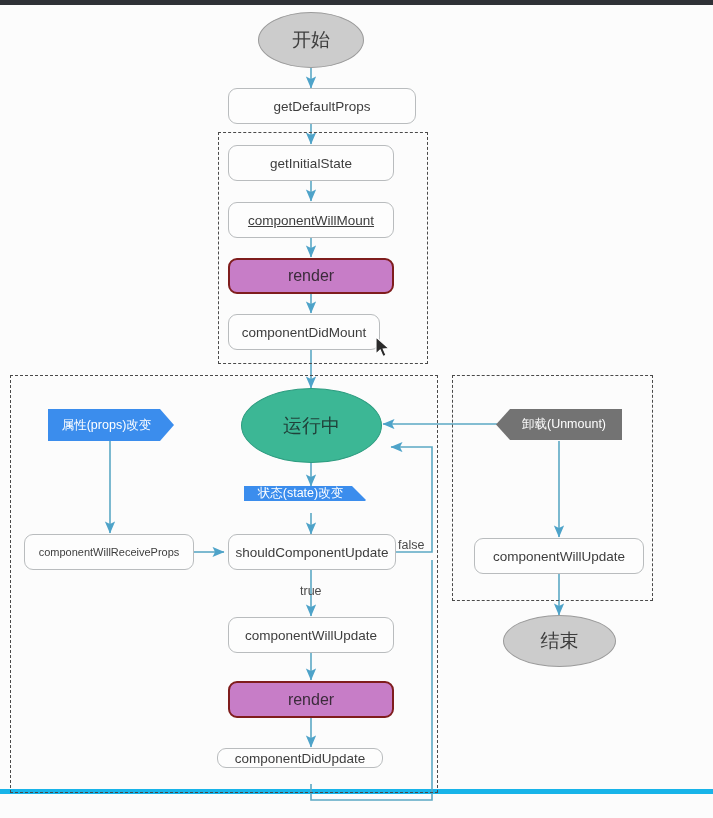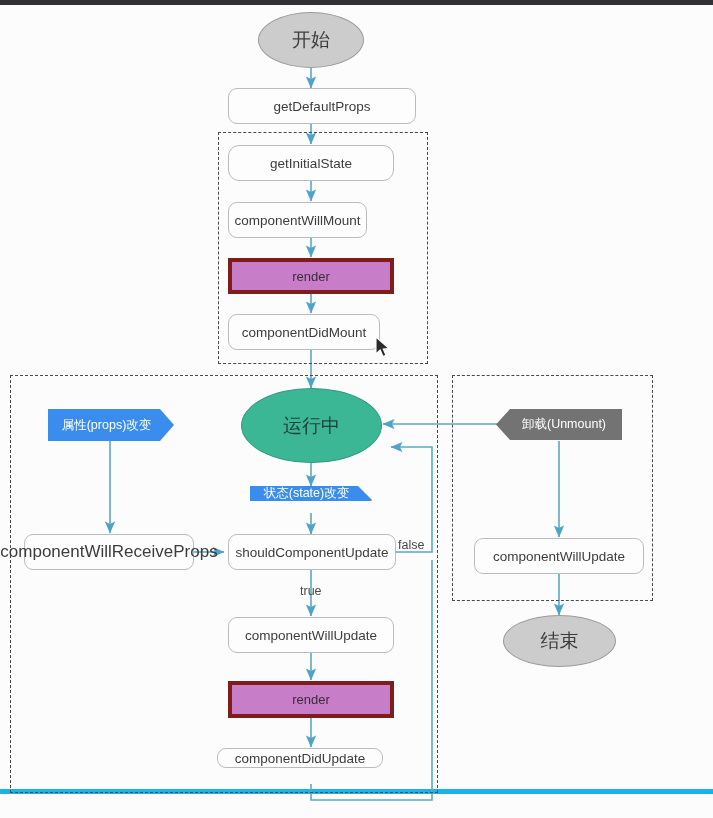--- a/index.html
+++ b/index.html
@@ -5,21 +5,21 @@
   html,body{margin:0;padding:0;background:#ffffff;}
   body{font-family:"Liberation Sans","DejaVu Sans",sans-serif;}
   #stage{position:relative;width:713px;height:818px;overflow:hidden;background:#fcfcfc;}
   #topbar{position:absolute;left:0;top:0;width:713px;height:5px;background:#2f3136;}
   #bottombar{position:absolute;left:0;top:789px;width:713px;height:5px;background:#18b4e9;}
   #canvas{position:absolute;left:0;top:0;width:713px;height:818px;}
 
   .node{position:absolute;box-sizing:border-box;display:flex;align-items:center;
         justify-content:center;text-align:center;color:#3d3d3d;}
   .rbox{border:1px solid #b9bcbe;border-radius:9px;background:#fdfdfd;font-size:13.5px;}
-  .render{border:4px solid #7f1d1d;border-radius:0;font-size:13px;color:#3b2b3b;}
+  .render{border:2px solid #7f1d1d;border-radius:9px;font-size:16px;color:#3b2b3b;}
   .ellipse{border-radius:50%;font-size:19px;}
   .startend{border:1px solid #9b9b9b;}
   .running{border:1px solid #2e9c80;color:#20413a;}
   .chev{font-size:12.5px;color:#ffffff;display:flex;align-items:center;justify-content:center;}
   .edgelabel{position:absolute;font-size:12.5px;color:#4a4a4a;background:transparent;}
   .container{position:absolute;box-sizing:border-box;border:1px dashed #4a4a4a;background:transparent;}
   #cursor{position:absolute;pointer-events:none;}
 </style>
 </head>
 <body>
@@ -82,25 +82,25 @@
   <div class="container" style="left:452px;top:375px;width:201px;height:226px;"></div>
 
   <div class="node ellipse startend" style="left:258px;top:12px;width:106px;height:56px;background:#cccccc;">
     <span>开始</span>
   </div>
 
   <div class="node rbox" style="left:228px;top:88px;width:188px;height:36px;">
     <span>getDefaultProps</span>
   </div>
 
-  <div class="node rbox" style="left:228px;top:145px;width:166px;height:36px;border-radius:11px;">
+  <div class="node rbox" style="left:228px;top:145px;width:166px;height:36px;">
     <span>getInitialState</span>
   </div>
 
-  <div class="node rbox" style="left:228px;top:202px;width:139px;height:36px;">
+  <div class="node rbox" style="left:228px;top:202px;width:166px;height:36px;text-decoration:underline;">
     <span>componentWillMount</span>
   </div>
 
   <div class="node render" style="left:228px;top:258px;width:166px;height:36px;background:#c77dc7;">
     <span>render</span>
   </div>
 
   <div class="node rbox" style="left:228px;top:314px;width:152px;height:36px;">
     <span>componentDidMount</span>
   </div>
@@ -112,26 +112,26 @@
   <div class="node chev" style="left:48px;top:409px;width:126px;height:32px;background:#3b8ded;
        clip-path:polygon(0 0, 112px 0, 126px 16px, 112px 32px, 0 32px);">
     <span style="margin-right:9px;">属性(props)改变</span>
   </div>
 
   <div class="node chev" style="left:496px;top:409px;width:126px;height:31px;background:#737373;
        clip-path:polygon(14px 0, 126px 0, 126px 31px, 14px 31px, 0 15.5px);">
     <span style="margin-left:10px;">卸载(Unmount)</span>
   </div>
 
-  <div class="node chev" style="left:250px;top:486px;width:122px;height:15px;background:#3b8ded;
+  <div class="node chev" style="left:244px;top:486px;width:122px;height:15px;background:#3b8ded;
        clip-path:polygon(0 0, 108px 0, 122px 14px, 108px 28px, 0 28px);">
     <span style="margin-right:9px;">状态(state)改变</span>
   </div>
 
-  <div class="node rbox" style="left:24px;top:534px;width:170px;height:36px;font-size:17px;text-align:center;">
+  <div class="node rbox" style="left:24px;top:534px;width:170px;height:36px;font-size:11px;text-align:center;">
     <span>componentWillReceiveProps</span>
   </div>
 
   <div class="node rbox" style="left:228px;top:534px;width:168px;height:36px;">
     <span>shouldComponentUpdate</span>
   </div>
 
   <div class="node rbox" style="left:474px;top:538px;width:170px;height:36px;">
     <span>componentWillUpdate</span>
   </div>

